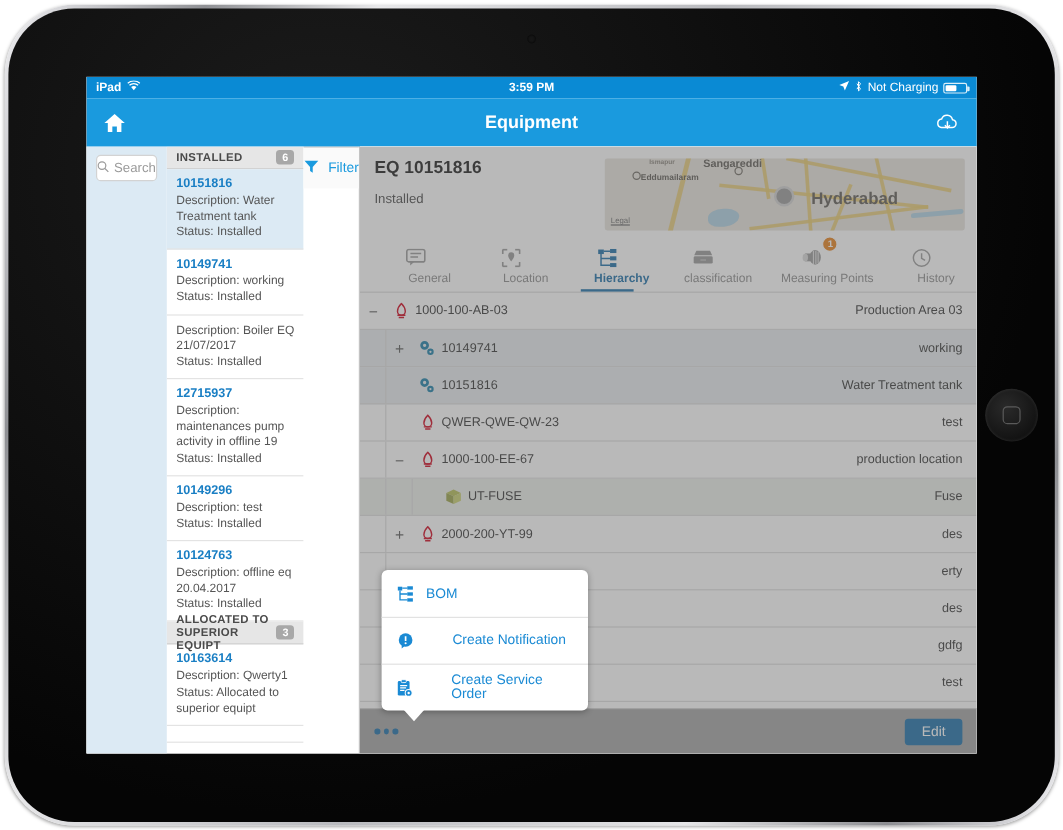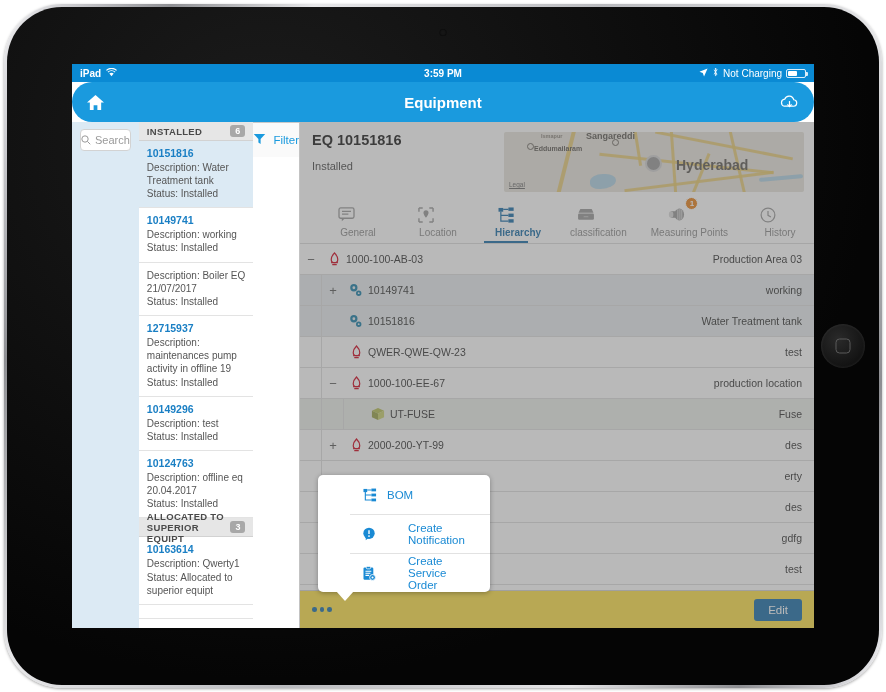--- a/index.html
+++ b/index.html
@@ -85,21 +85,20 @@
   .battery .lvl {
     position: absolute; left: 1px; top: 1px; bottom: 1px;
     width: 9px; background: #fff; border-radius: 1px;
   }
 
   
   #nav-bar {
     height: 40px; background: #1a9ade;
     display: flex; align-items: center; position: relative;
     padding: 0 14px;
-    border-radius: 20px;
   }
   #nav-title {
     position: absolute; left: 0; right: 0; text-align: center;
     color: #fff; font-size: 15px; font-weight: bold;
   }
   .nav-icon { color:#fff; position: relative; z-index: 2; display:flex; align-items:center; }
 
   
   #body-split { display: flex; height: 506px; }
 
@@ -230,21 +229,21 @@
     color: #5a5a5a; font-size: 13px; line-height: 1;
   }
   .row-icon { width: 24px; flex: none; display: flex; justify-content: center; }
   .row-id { flex: 1; }
   .row-desc { margin-left: auto; text-align: right; }
 
   
   #action-bar {
     height: 38px; border-top: 1px solid #d2d2d2;
     display: flex; align-items: center; padding: 0 12px;
-    background: #fde047;
+    background: #a3a3a3;
   }
   #more-dots { display: flex; gap: 3px; }
   #more-dots i {
     width: 4.5px; height: 4.5px; border-radius: 50%;
     background: #1a6ea8; display: block;
   }
   #edit-btn {
     margin-left: auto; background: #1a6ea8; color: #fff;
     font-size: 11.5px; padding: 5px 14px; border-radius: 3px;
   }
@@ -254,21 +253,20 @@
     position: absolute; left: 0; top: 0; right: 0; bottom: 0;
     background: rgba(100,100,100,.45);
     z-index: 5;
   }
   #popover {
     position: absolute; left: 18px; bottom: 36px;
     width: 172px; background: #fff;
     border-radius: 5px; z-index: 6;
     box-shadow: 0 1px 5px rgba(0,0,0,.3);
     overflow: visible;
-    padding-left: 32px;
   }
   #popover::after {
     content:''; position: absolute; left: 18px; bottom: -9px;
     width: 0; height: 0;
     border-left: 9px solid transparent;
     border-right: 9px solid transparent;
     border-top: 10px solid #fff;
   }
   .pop-item {
     height: 39px; display: flex; align-items: center; gap: 10px;

